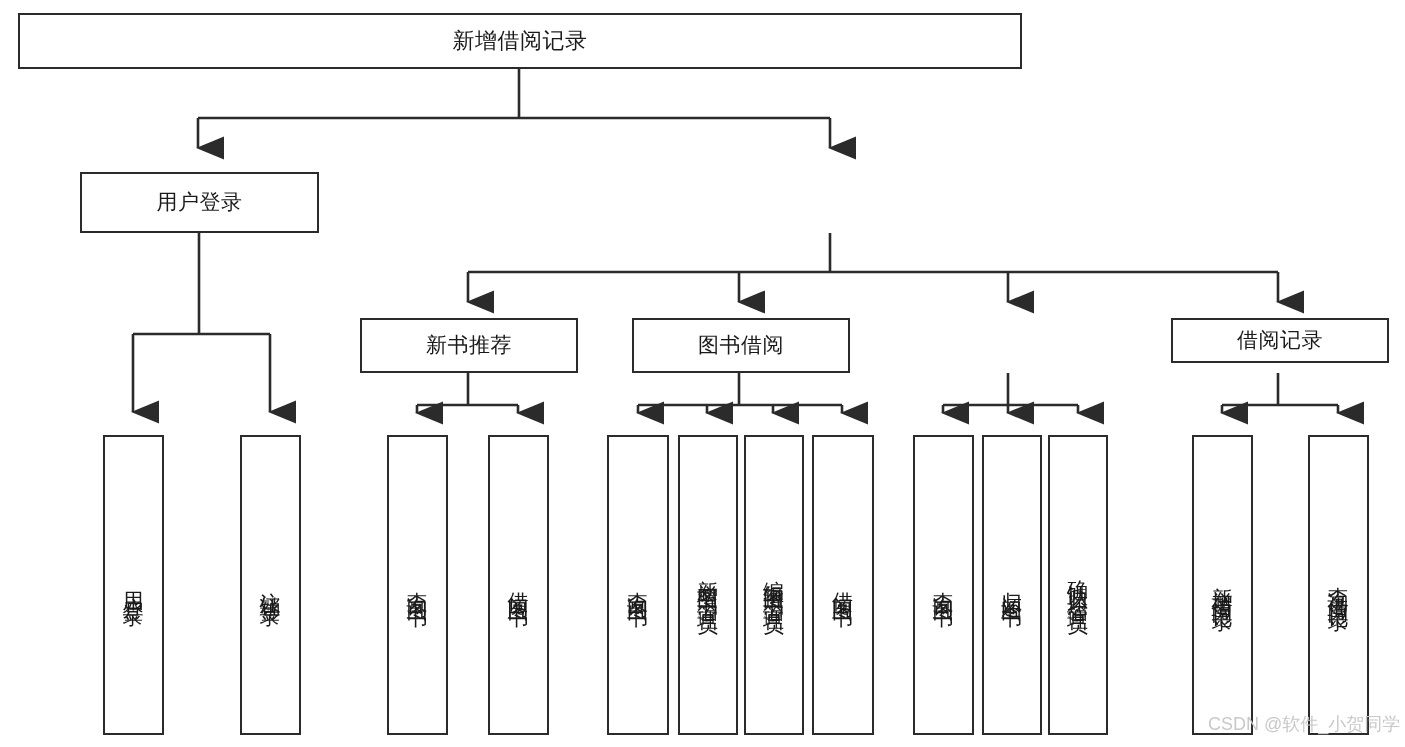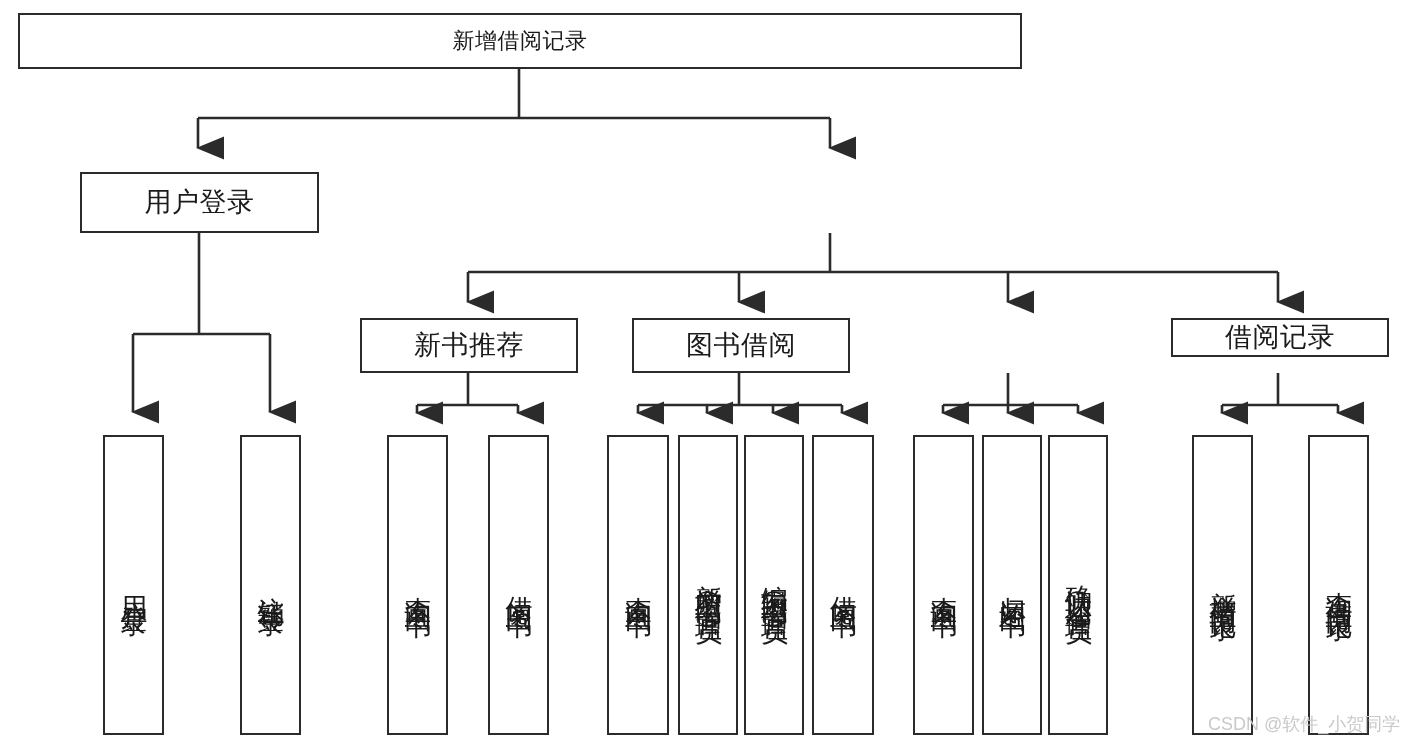--- a/index.html
+++ b/index.html
@@ -30,21 +30,21 @@
     box-sizing: border-box;
     background: #ffffff;
     border: 2.2px solid #2b2b2b;
     display: flex;
     align-items: center;
     justify-content: center;
     z-index: 2;
   }
   .node-label {
     color: #1a1a1a;
-    font-size: 27px;
+    font-size: 21px;
     line-height: 1.05;
     letter-spacing: 0.5px;
     white-space: nowrap;
   }
   .node.vertical .node-label {
     writing-mode: vertical-rl;
     text-orientation: upright;
     letter-spacing: 5px;
     line-height: 1;
   }
@@ -127,21 +127,21 @@
 
   <div class="node" style="left:360px; top:318px; width:218px; height:55px;justify-content:center;">
     <span class="node-label">新书推荐</span>
   </div>
 
   <div class="node" style="left:632px; top:318px; width:218px; height:55px;">
     <span class="node-label">图书借阅</span>
   </div>
 
 
-  <div class="node" style="left:1171px; top:318px; width:218px; height:39px;">
+  <div class="node" style="left:1171px; top:318px; width:218px; height:45px;">
     <span class="node-label">借阅记录</span>
   </div>
 
   <div class="node vertical" style="left:103px; top:435px; width:61px; height:300px;">
     <span class="node-label">用户登录</span>
   </div>
 
   <div class="node vertical" style="left:240px; top:435px; width:61px; height:300px;">
     <span class="node-label">注销登录</span>
   </div>

